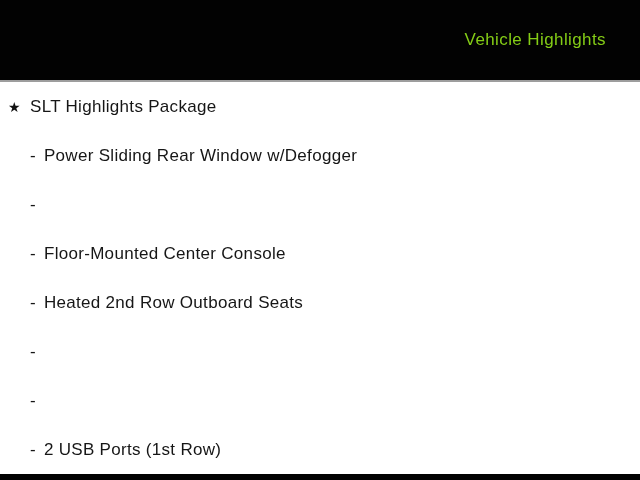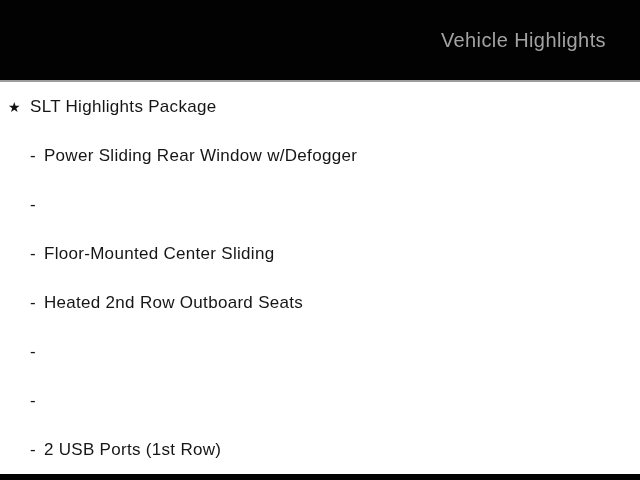--- a/index.html
+++ b/index.html
@@ -18,22 +18,22 @@
       width: 640px;
       height: 82px;
       background: #020202;
       border-bottom: 2px solid #9d9d9d;
       display: flex;
       align-items: center;
       justify-content: flex-end;
       padding-right: 34px;
     }
     .header-title {
-      color: #a3a3a3;
-      font-size: 20px;
+      color: #84cc16;
+      font-size: 17px;
       letter-spacing: 0.4px;
       font-weight: 400;
     }
     .content {
       position: absolute;
       top: 84px; left: 0;
       width: 640px;
       padding-top: 13px;
       padding-left: 8px;
       color: #161616;
@@ -90,21 +90,21 @@
     <span class="dash">-</span>
     <span>Power Sliding Rear Window w/Defogger</span>
   </div>
 
   <div class="feature-row">
     <span class="dash">-</span>
   </div>
 
   <div class="feature-row">
     <span class="dash">-</span>
-    <span>Floor-Mounted Center Sliding</span>
+    <span>Floor-Mounted Center Console</span>
   </div>
 
   <div class="feature-row">
     <span class="dash">-</span>
     <span>Heated 2nd Row Outboard Seats</span>
   </div>
 
   <div class="feature-row">
     <span class="dash">-</span>
   </div>

